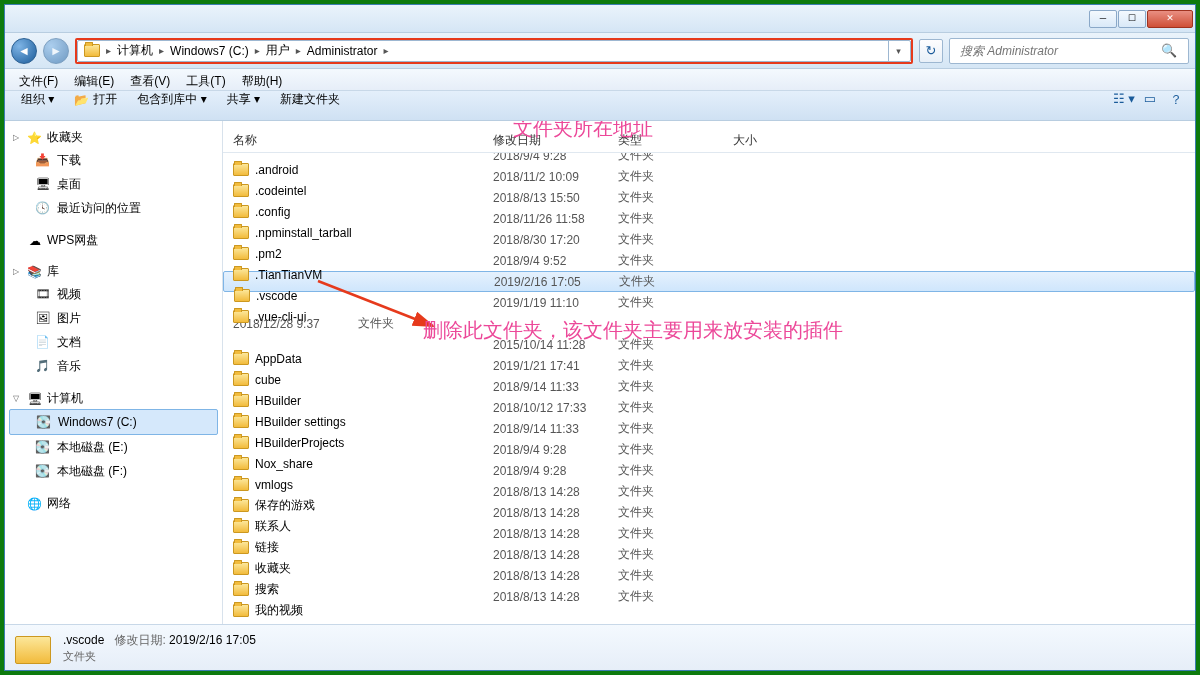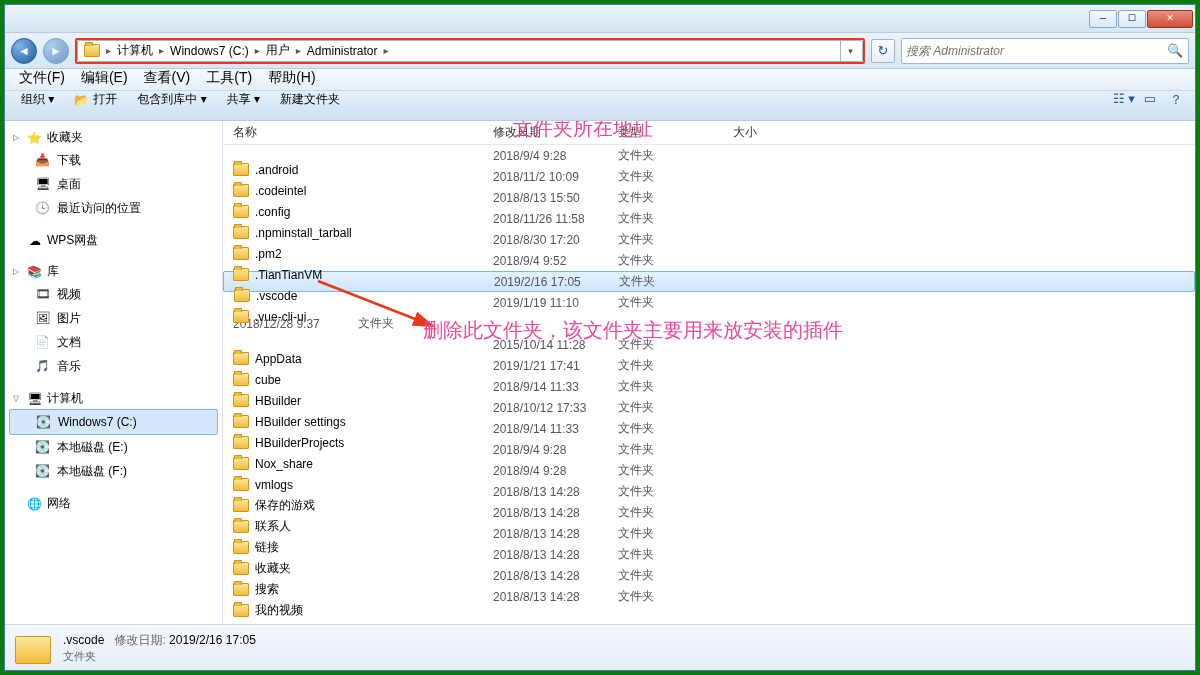--- a/index.html
+++ b/index.html
@@ -14,39 +14,39 @@
 .addr-row { height: 36px; background: linear-gradient(to bottom,#eaf3fb,#d5e6f5); display:flex; align-items:center; padding:0 6px; gap:6px; border-bottom:1px solid #b8cde0; }
 .nav-btn { width:26px; height:26px; border-radius:50%; background: radial-gradient(circle at 30% 30%, #7fb5e6, #1a5b9a); border:1px solid #2a5f92; display:flex; align-items:center; justify-content:center; color:#fff; font-size:12px; cursor:pointer; }
 .nav-btn.fwd { opacity:0.55; }
 .addr-wrap { flex:1; display:flex; align-items:center; border:2px solid #e63a1c; border-radius:2px; background:#fff; height:26px; }
 .addr-wrap-inner { flex:1; display:flex; align-items:center; height:100%; padding:0 2px; border:1px solid #9db7d1; border-radius:2px; }
 .crumb-icon { width:18px; height:18px; margin:0 3px; display:flex; align-items:center; justify-content:center; }
 .crumb { padding:0 4px; font-size:12px; cursor:pointer; }
 .crumb-sep { font-size:10px; color:#555; padding:0 2px; cursor:pointer; }
 .addr-dropdown { width:20px; text-align:center; font-size:9px; color:#555; cursor:pointer; border-left:1px solid #9db7d1; height:100%; display:flex; align-items:center; justify-content:center; }
 .refresh-btn { width:24px; height:24px; border:1px solid #9db7d1; border-radius:2px; background:linear-gradient(to bottom,#fdfdfe,#e8f0f8); display:flex; align-items:center; justify-content:center; color:#1a5b9a; font-size:13px; cursor:pointer; }
-.search-box { width:288px; height:26px; border:1px solid #9db7d1; border-radius:2px; background:#fff; display:flex; align-items:center; padding:0 4px; }
+.search-box { width:240px; height:26px; border:1px solid #9db7d1; border-radius:2px; background:#fff; display:flex; align-items:center; padding:0 10px; }
 .search-box input { flex:1; border:none; outline:none; font-size:12px; font-style:italic; color:#888; background:transparent; }
 .search-box .mag { color:#1a5b9a; font-size:13px; }
-.menu-row { height:22px; background:linear-gradient(to bottom,#f4f9fe,#e6eef8); display:flex; align-items:flex-start; padding:0 6px; font-size:14px; border-bottom:1px solid #c8d8e8; }
+.menu-row { height:22px; background:linear-gradient(to bottom,#f4f9fe,#e6eef8); display:flex; align-items:flex-end; padding:0 6px; font-size:12px; border-bottom:1px solid #c8d8e8; }
 .menu-item { padding:0 8px; cursor:pointer; }
 .cmd-row { height:30px; background:linear-gradient(to bottom,#e4effb,#cfe1f3); display:flex; align-items:flex-start; padding:0 6px; font-size:12px; border-bottom:1px solid #b8cde0; }
 .cmd-item { padding:0 10px; cursor:pointer; display:flex; align-items:center; gap:4px; }
 .cmd-spacer { flex:1; }
 .cmd-icon { width:26px; display:flex; align-items:center; justify-content:center; cursor:pointer; font-size:13px; color:#1a5b9a; }
 .body-row { flex:1; display:flex; min-height:0; }
 .sidebar { width:218px; background:#fff; border-right:1px solid #d8e2ec; overflow-y:auto; padding:6px 0; font-size:12px; }
 .side-group { margin-bottom:10px; }
 .side-head { display:flex; align-items:center; padding:2px 8px; gap:4px; cursor:pointer; }
 .side-head .tri { font-size:8px; color:#666; width:10px; }
 .side-item { display:flex; align-items:center; padding:2px 8px 2px 30px; gap:6px; cursor:pointer; line-height:20px; }
 .side-item.sel { background:#d5e8fb; border:1px solid #7fb5e6; border-radius:2px; margin:0 4px; padding-left:26px; }
 .s-icon { width:16px; height:16px; display:inline-flex; align-items:center; justify-content:center; font-size:12px; }
 .filelist { flex:1; overflow-y:auto; background:#fff; position:relative; }
-.col-head { display:flex; height:24px; border-bottom:1px solid #e0e8f0; font-size:12px; color:#333; align-items:center; position:sticky; top:0; background:#fff; }
+.col-head { display:flex; height:24px; border-bottom:1px solid #e0e8f0; font-size:12px; color:#333; align-items:center; position:sticky; top:8px; background:#fff; }
 .col-head div { padding:0 10px; cursor:pointer; }
 .c-name { width:260px; }
 .c-date { width:125px; }
 .c-type { width:115px; }
 .c-size { width:80px; }
 .row { display:flex; height:21px; align-items:center; font-size:12px; cursor:pointer; }
 .row.sel { background:linear-gradient(to bottom,#e5f1fd,#cfe6fc); border:1px solid #7fb5e6; border-radius:2px; }
 .row .c-name { display:flex; align-items:center; gap:6px; padding-left:10px;margin-top:28px; }
 .row .c-date, .row .c-type, .row .c-size { padding:0 10px; color:#555; }
 .folder-icon { width:16px; height:13px; background:linear-gradient(to bottom,#fce79a,#f2bb3c); border:1px solid #cc9820; border-radius:1px; position:relative; }

